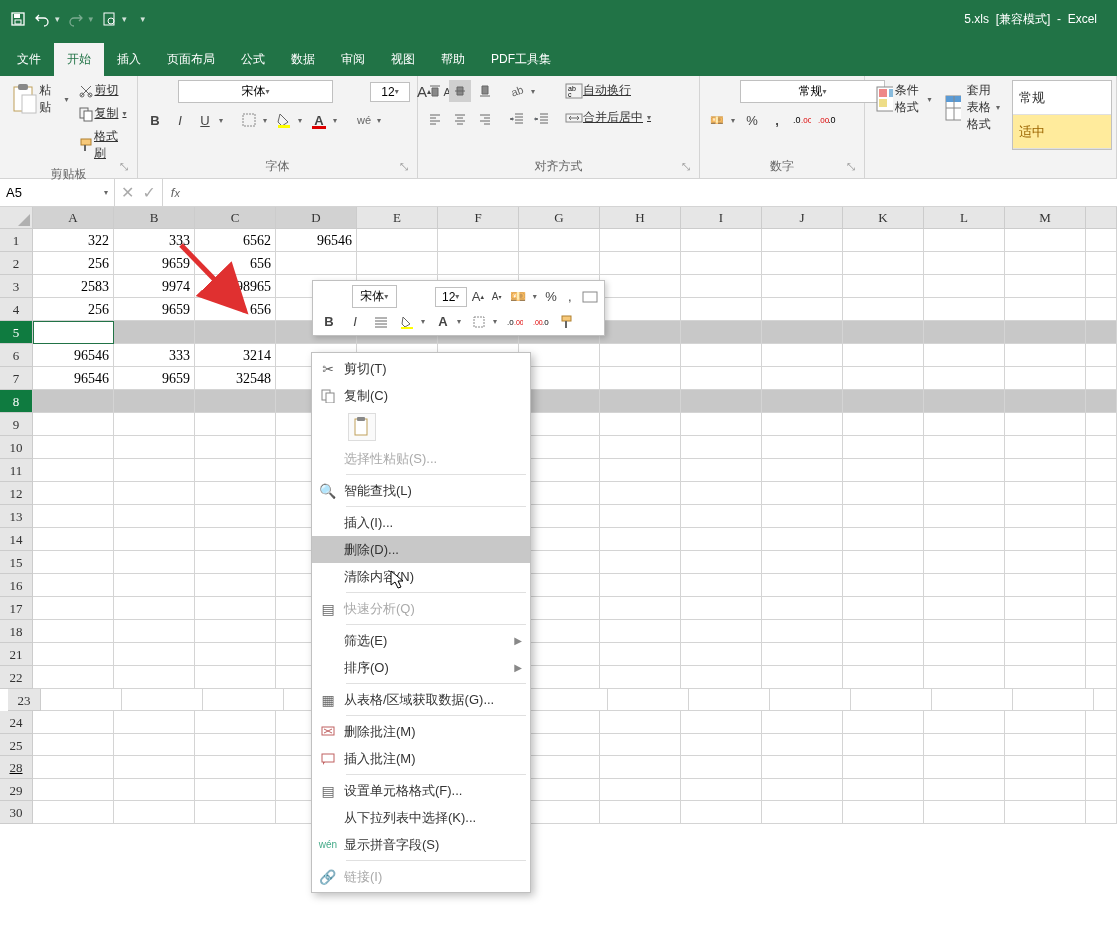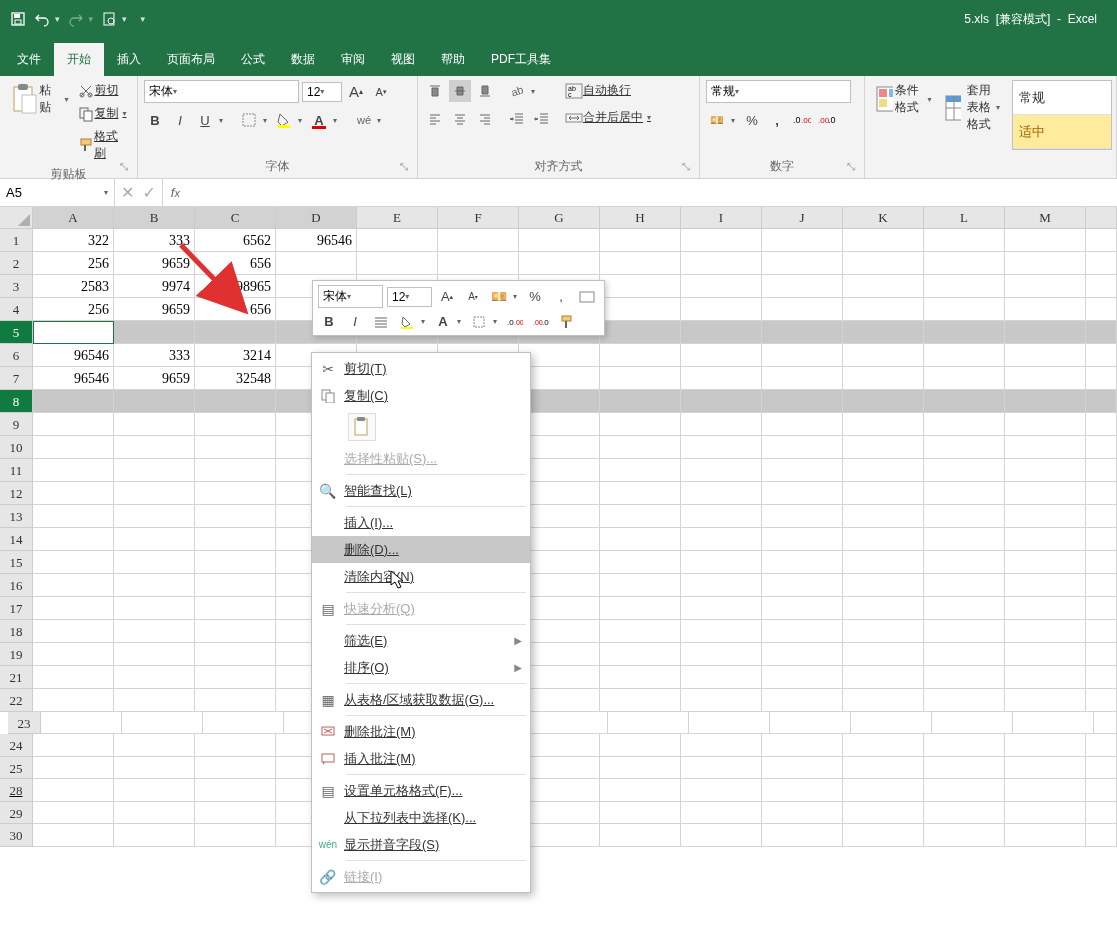--- a/index.html
+++ b/index.html
@@ -23,21 +23,21 @@
   .group { border-right: 1px solid #d4d4d4; padding: 4px 6px 1px; display: flex; flex-direction: column; justify-content: space-between; position: relative; }
   .group-body { flex: 1; display: flex; align-items: flex-start; gap: 4px; }
   .group-label { text-align: center; font-size: 12px; color: #666; padding: 2px 0; }
   .launcher { position: absolute; right: 3px; bottom: 3px; width: 14px; height: 14px; font-size: 10px; color: #888; }
 
   .btn-lg { display: flex; flex-direction: row; align-items: center; justify-content: center; padding: 2px 4px; font-size: 12px; color: #333; gap: 2px; }
   .btn-sm { display: flex; align-items: center; font-size: 12px; color: #333; padding: 2px; text-decoration: underline; }
   .vcol { display: flex; flex-direction: column; gap: 2px; }
   .hrow { display: flex; gap: 3px; align-items: center; }
 
-  .fontbox, .sizebox, .fmtbox { border: 1px solid #c0c0c0; background: #fff; font-size: 12px; padding: 2px 4px; display: flex; align-items: center; justify-content: flex-start; }
+  .fontbox, .sizebox, .fmtbox { border: 1px solid #c0c0c0; background: #fff; font-size: 12px; padding: 2px 4px; display: flex; align-items: center; justify-content: center; margin-left: 34px; }
   .fontbox { width: 155px; } .sizebox { width: 40px; } .fmtbox { width: 145px; }
   .dd { font-size: 8px; color: #666; }
 
   .iconbtn { width: 22px; height: 22px; display: inline-flex; align-items: center; justify-content: center; font-size: 13px; color: #444; border: 1px solid transparent; }
   .split { display: flex; align-items: center; }
   .split .dd { width: 10px; text-align: center; }
 
   .styles-gallery { width: 100px; height: 70px; border: 1px solid #c0c0c0; background: #fff; display: flex; flex-direction: column; }
   .style-cell { flex: 1; border-bottom: 1px solid #e0e0e0; padding: 3px 6px; font-size: 13px; display: flex; align-items: center; }
   .style-normal { color: #333; }
@@ -68,21 +68,21 @@
 
   .mini-toolbar { position: absolute; left: 312px; top: 280px; width: 293px; height: 56px; background: #fff; border: 1px solid #c0c0c0; box-shadow: 2px 2px 6px rgba(0,0,0,.2); padding: 3px 5px; font-size: 12px; }
   .mini-toolbar .r { display: flex; align-items: center; gap: 4px; height: 25px; }
 
   .ctx-menu { position: absolute; left: 311px; top: 352px; width: 220px; background: #fff; border: 1px solid #c0c0c0; box-shadow: 3px 3px 8px rgba(0,0,0,.25); font-size: 13px; padding: 2px 0; }
   .ctx-item { display: flex; align-items: center; height: 27px; padding: 0 8px 0 0; color: #333; position: relative; }
   .ctx-item.disabled { color: #aaa; }
   .ctx-item.hover { background: #c8c8c8; }
   .ctx-item.hover-light { background: #f0f0f0; }
   .ctx-icon { width: 32px; display: flex; align-items: center; justify-content: center; color: #666; font-size: 14px; }
-  .ctx-label { flex: 1; text-decoration: underline; }
+  .ctx-label { flex: 1; }
   .ctx-sub { font-size: 10px; color: #888; }
   .ctx-sep { height: 1px; background: #e0e0e0; margin: 2px 4px 2px 34px; }
   .ctx-paste-opts { padding: 4px 0 4px 36px; }
   .paste-btn { width: 28px; height: 28px; border: 1px solid #ddd; display: inline-flex; align-items: center; justify-content: center; background: #fafafa; }
 
   .cursor { position: absolute; left: 390px; top: 570px; pointer-events: none; }
 
   svg { display: block; }
 </style>
 </head>
@@ -733,37 +733,20 @@
         <div class="cell"></div>
         <div class="cell"></div>
         <div class="cell"></div>
         <div class="cell"></div>
         <div class="cell"></div>
         <div class="cell"></div>
         <div class="cell"></div>
         <div class="cell" style="flex: 1 1 0%; width: auto;"></div>
       </div>
       <div class="row">
-        <div class="rh">19</div>
-        <div class="cell"></div>
-        <div class="cell"></div>
-        <div class="cell"></div>
-        <div class="cell"></div>
-        <div class="cell"></div>
-        <div class="cell"></div>
-        <div class="cell"></div>
-        <div class="cell"></div>
-        <div class="cell"></div>
-        <div class="cell"></div>
-        <div class="cell"></div>
-        <div class="cell"></div>
-        <div class="cell"></div>
-        <div class="cell" style="flex: 1 1 0%; width: auto;"></div>
-      </div>
-      <div class="row">
         <div class="rh">21</div>
         <div class="cell"></div>
         <div class="cell"></div>
         <div class="cell"></div>
         <div class="cell"></div>
         <div class="cell"></div>
         <div class="cell"></div>
         <div class="cell"></div>
         <div class="cell"></div>
         <div class="cell"></div>

